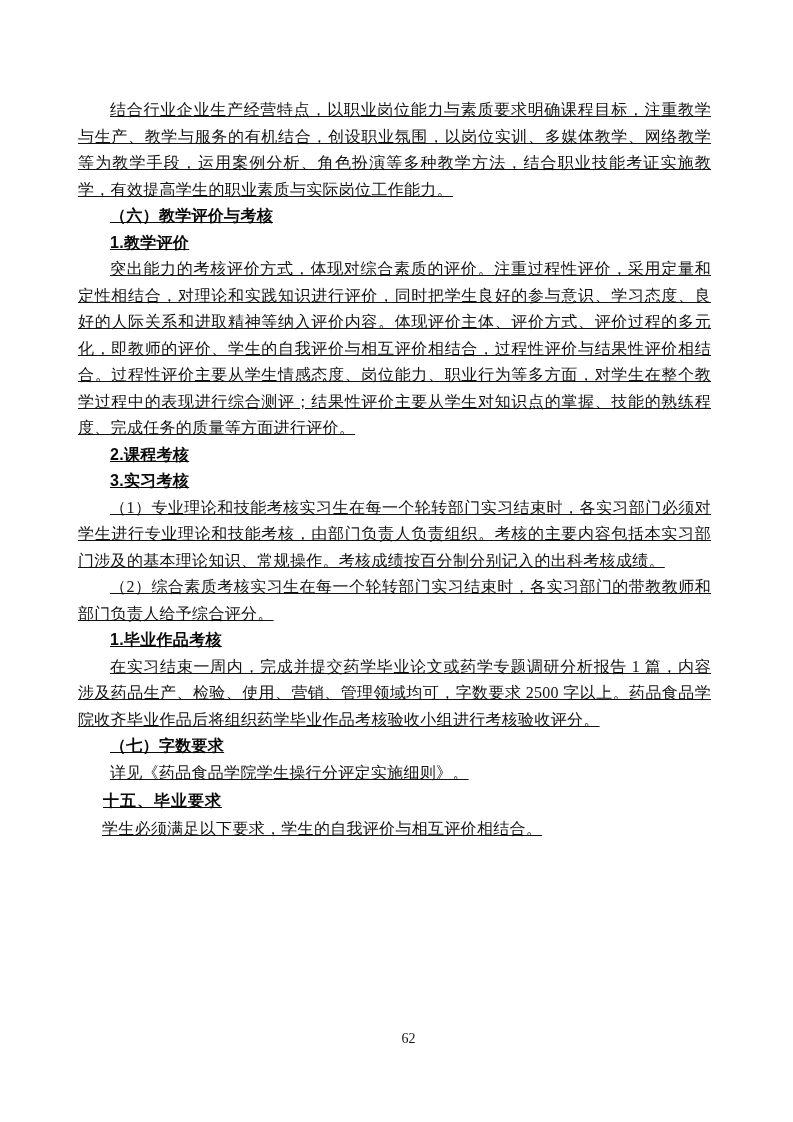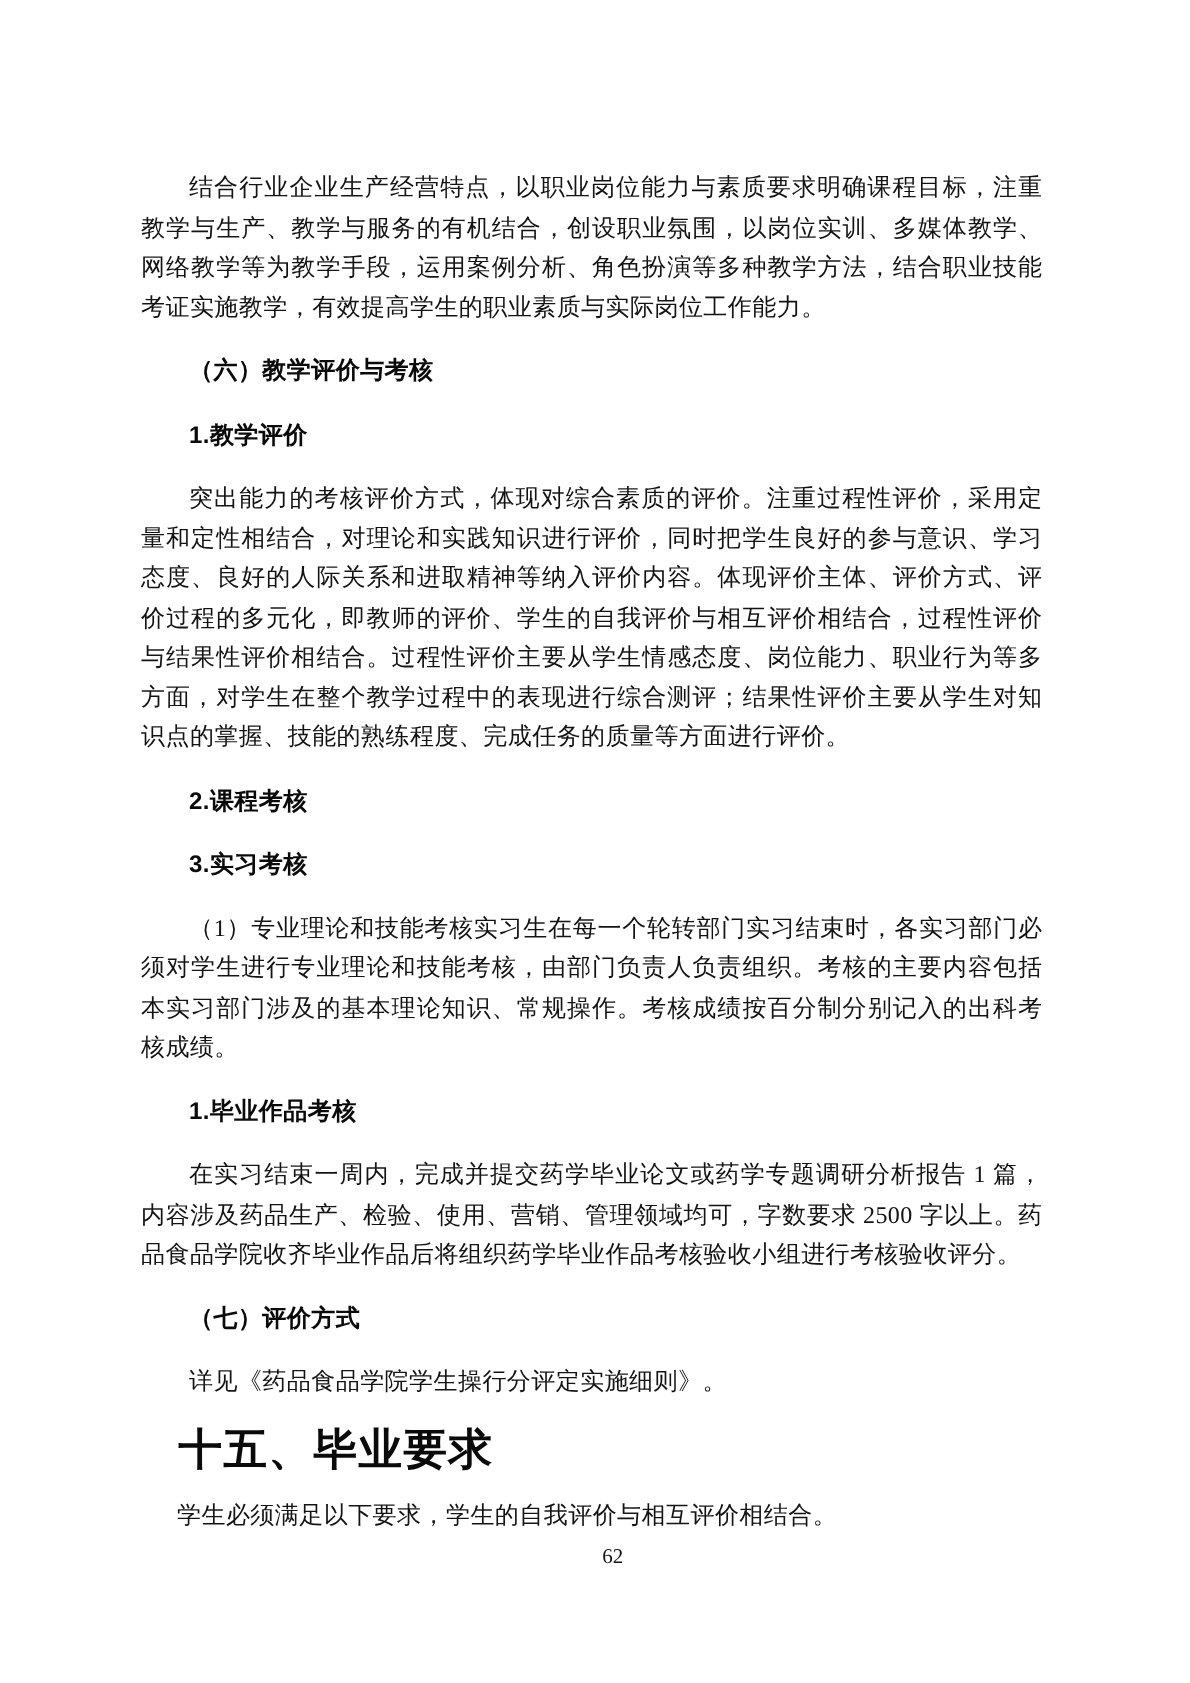--- a/index.html
+++ b/index.html
@@ -22,36 +22,37 @@
     left: 78px;
     width: 633px;
     font-family: "Liberation Serif", "DejaVu Serif", serif;
     font-size: 16px;
     line-height: 26.5px;
     text-align: justify;
     text-justify: inter-ideograph;
     letter-spacing: 0.3px;
   }
   .content p {
-    margin: 16px;
+    margin: 0;
+    text-decoration: underline;
   }
   .body-para {
     text-indent: 2em;
   }
   .h2-heading, .h3-heading {
     font-family: "Liberation Sans", "DejaVu Sans", sans-serif;
     font-weight: bold;
     font-size: 16px;
     text-indent: 2em;
     color: #0a0a0a;
   }
   .h1-heading {
     font-family: "Liberation Sans", "DejaVu Sans", sans-serif;
     font-weight: bold;
-    font-size: 29px;
+    font-size: 16px;
     line-height: 30px;
     text-indent: 25px;
     color: #0a0a0a;
     letter-spacing: 1px;
   }
   .closing-para {
     text-indent: 1.5em;
   }
   .page-number {
     position: absolute;
@@ -70,21 +71,22 @@
 
 <div class="page">
   <div class="content">
     <p class="body-para">结合行业企业生产经营特点，以职业岗位能力与素质要求明确课程目标，注重教学与生产、教学与服务的有机结合，创设职业氛围，以岗位实训、多媒体教学、网络教学等为教学手段，运用案例分析、角色扮演等多种教学方法，结合职业技能考证实施教学，有效提高学生的职业素质与实际岗位工作能力。</p>
     <p class="h2-heading">（六）教学评价与考核</p>
     <p class="h3-heading">1.教学评价</p>
     <p class="body-para">突出能力的考核评价方式，体现对综合素质的评价。注重过程性评价，采用定量和定性相结合，对理论和实践知识进行评价，同时把学生良好的参与意识、学习态度、良好的人际关系和进取精神等纳入评价内容。体现评价主体、评价方式、评价过程的多元化，即教师的评价、学生的自我评价与相互评价相结合，过程性评价与结果性评价相结合。过程性评价主要从学生情感态度、岗位能力、职业行为等多方面，对学生在整个教学过程中的表现进行综合测评；结果性评价主要从学生对知识点的掌握、技能的熟练程度、完成任务的质量等方面进行评价。</p>
     <p class="h3-heading">2.课程考核</p>
     <p class="h3-heading">3.实习考核</p>
     <p class="body-para">（1）专业理论和技能考核实习生在每一个轮转部门实习结束时，各实习部门必须对学生进行专业理论和技能考核，由部门负责人负责组织。考核的主要内容包括本实习部门涉及的基本理论知识、常规操作。考核成绩按百分制分别记入的出科考核成绩。</p>
+    <p class="body-para">（2）综合素质考核实习生在每一个轮转部门实习结束时，各实习部门的带教教师和部门负责人给予综合评分。</p>
     <p class="h3-heading">1.毕业作品考核</p>
     <p class="body-para">在实习结束一周内，完成并提交药学毕业论文或药学专题调研分析报告 1 篇，内容涉及药品生产、检验、使用、营销、管理领域均可，字数要求 2500 字以上。药品食品学院收齐毕业作品后将组织药学毕业作品考核验收小组进行考核验收评分。</p>
-    <p class="h2-heading">（七）评价方式</p>
+    <p class="h2-heading">（七）字数要求</p>
     <p class="body-para">详见《药品食品学院学生操行分评定实施细则》。</p>
     <p class="h1-heading">十五、毕业要求</p>
     <p class="body-para closing-para">学生必须满足以下要求，学生的自我评价与相互评价相结合。</p>
   </div>
   <div class="page-number">62</div>
 </div>
 
 </body></html>

